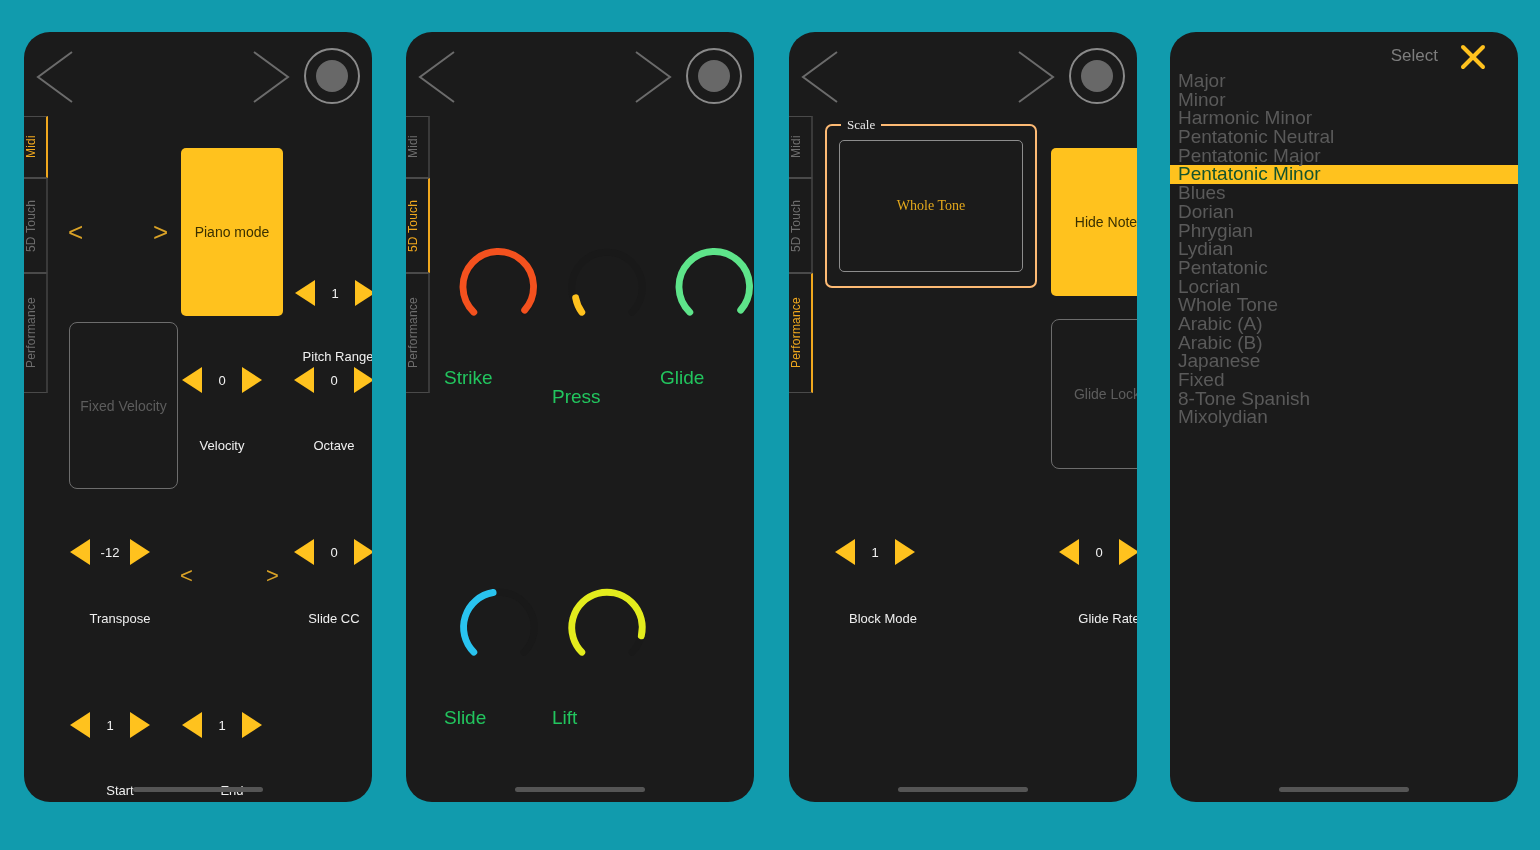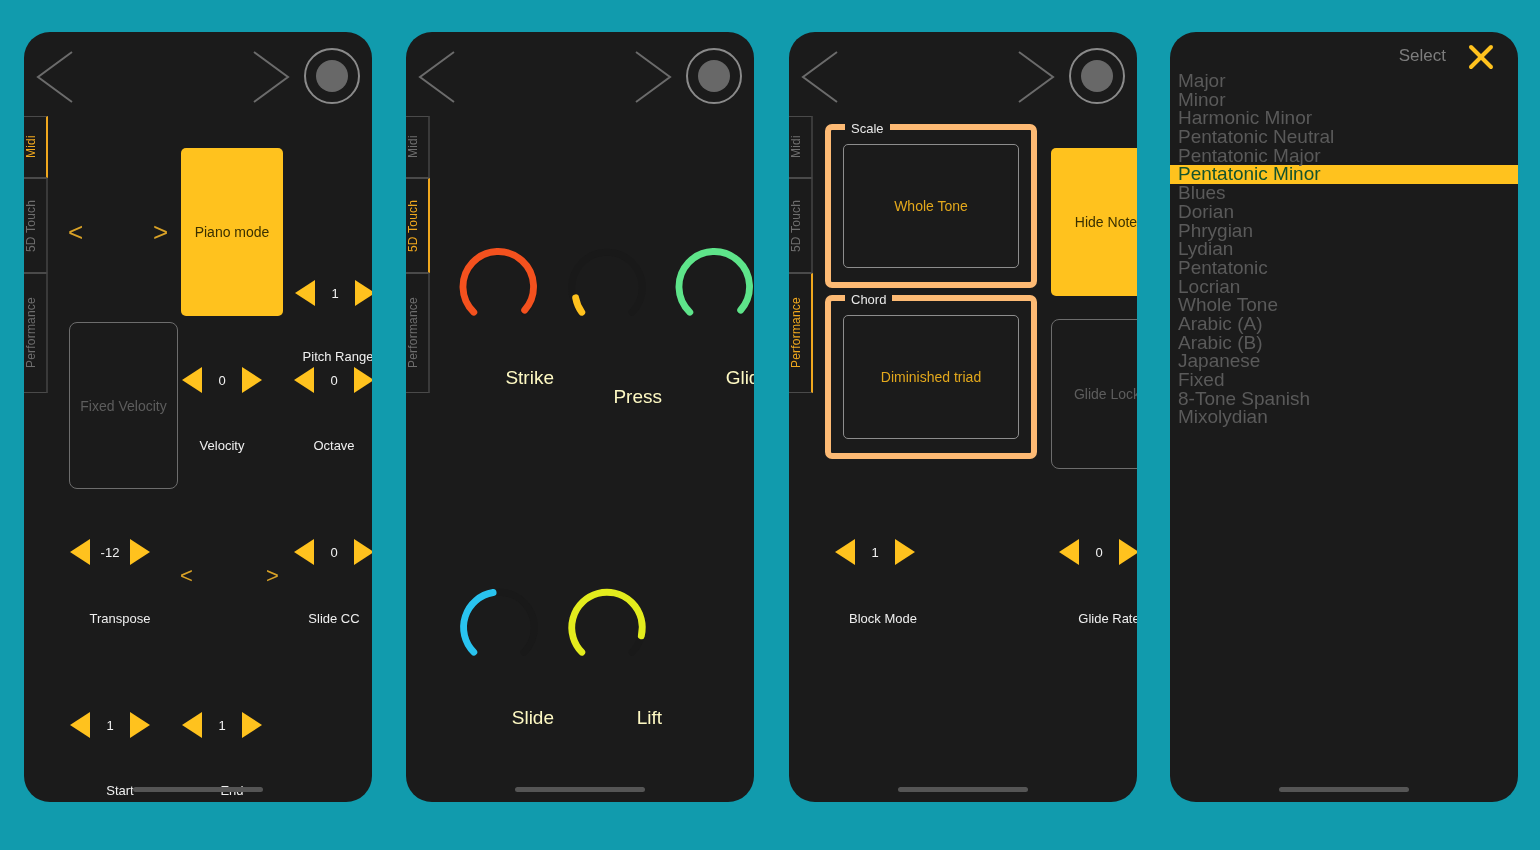--- a/index.html
+++ b/index.html
@@ -91,39 +91,39 @@
   .stepper{position:absolute;display:flex;align-items:center;}
   .tri{width:0;height:0;border-top:13px solid transparent;border-bottom:13px solid transparent;}
   .tri.l{border-right:20px solid #ffc21e;}
   .tri.r{border-left:20px solid #ffc21e;}
   .stepval{color:#f2f2f2;font-size:13px;min-width:40px;text-align:center;}
   .steplabel{position:absolute;color:#efefef;font-size:13px;text-align:center;}
 
   
   .knobwrap{position:absolute;}
   .knobwrap svg{display:block;}
-  .knoblabel{position:absolute;color:#fef9c3;font-size:19px;text-align:right;width:110px;}
+  .knoblabel{position:absolute;color:#22c55e;font-size:19px;text-align:left;width:110px;}
 
   
   .fset{
-    position:absolute;border:6px solid #fdba74;border-radius:7px;box-sizing:border-box;
+    position:absolute;border:2px solid #fdba74;border-radius:7px;box-sizing:border-box;font-family:Liberation Serif, serif;
   }
   .fset > .legend{
     position:absolute;top:-9px;left:14px;background:#1b1b1b;padding:0 6px;
     color:#e8e8e8;font-size:13px;
   }
   .fset > .inner{
     position:absolute;left:12px;right:12px;top:14px;bottom:14px;
     border:1px solid #8d8d8d;border-radius:5px;
     display:flex;align-items:center;justify-content:center;
     color:#e3a81c;font-size:14px;box-sizing:border-box;
   }
 
   
-  .selhead{position:absolute;top:0;left:0;right:4px;height:48px;text-align:center;}
+  .selhead{position:absolute;top:0;left:0;right:12px;height:48px;text-align:center;}
   .seltitle{position:absolute;right:68px;top:14px;color:#7d7d7d;font-size:17px;}
   .closeX{position:absolute;right:18px;top:10px;width:30px;height:30px;}
   .closeX svg{display:block;}
   .listwrap{position:absolute;top:40px;left:0;right:0;bottom:30px;}
   .litem{
     height:18.7px;line-height:18.7px;
     padding-left:8px;color:#5a5a5a;font-size:19px;white-space:nowrap;
   }
   .litem.sel{background:#ffc21e;color:#14532d;}
 </style>
@@ -314,24 +314,20 @@
       <div class="vtab active" style="top:157px;height:120px;"><span>Performance</span></div>
     </div>
 
     <div class="content">
 
       <div class="fset" style="left:12px;top:8px;width:212px;height:164px;">
         <div class="legend">Scale</div>
         <div class="inner">Whole Tone</div>
       </div>
 
-      <div class="fset" style="left:12px;top:179px;width:212px;height:164px;">
-        <div class="legend">Chord</div>
-        <div class="inner">Diminished triad</div>
-      </div>
 
       <div class="bigbtn" style="left:238px;top:32px;width:110px;height:148px;">Hide Note</div>
       <div class="outlinebtn" style="left:238px;top:203px;width:110px;height:148px;">Glide Lock</div>
 
       <div class="stepper" style="left:22px;top:423px;">
         <div class="tri l"></div>
         <div class="stepval">1</div>
         <div class="tri r"></div>
       </div>
       <div class="steplabel" style="left:10px;top:495px;width:120px;">Block Mode</div>

